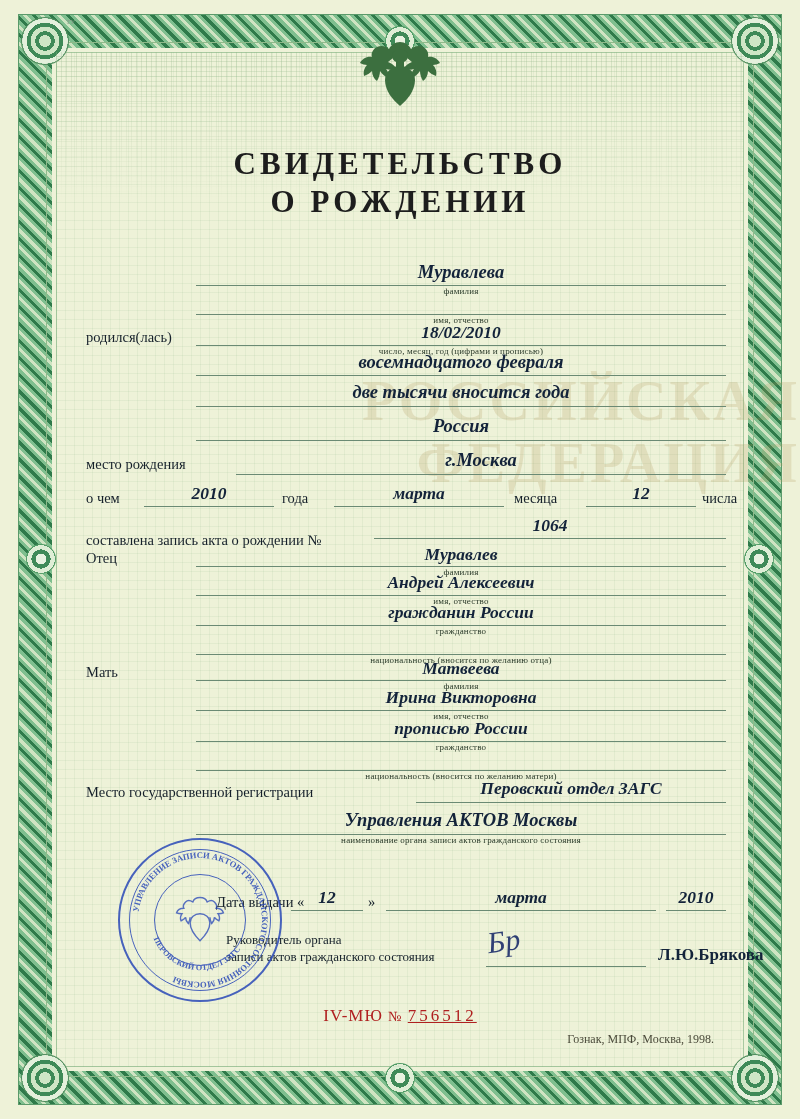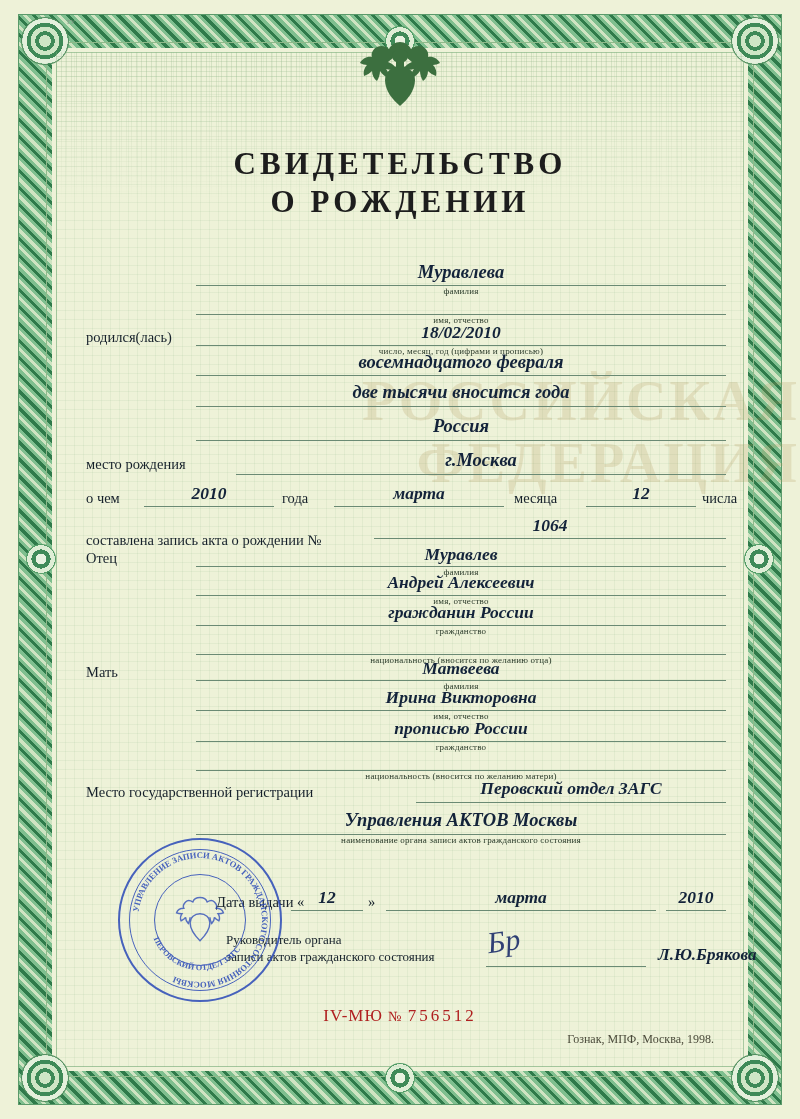--- a/index.html
+++ b/index.html
@@ -125,21 +125,21 @@
     position:absolute;left:488px;top:918px;width:120px;height:50px;
     font-family:"Liberation Serif",serif;color:#1c2d6b;
     font-size:30px;font-style:italic;transform:rotate(-8deg);opacity:.9;
   }
 
   .serial{
     position:absolute;left:0;right:0;top:1006px;text-align:center;
     color:#b02020;font-size:17px;font-family:"Liberation Serif",serif;letter-spacing:1px;
   }
   .serial .no{font-size:14px;}
-  .serial .num{letter-spacing:3px;}
+  .serial .num{letter-spacing:3px;text-decoration:underline;}
   .imprint{
     position:absolute;right:86px;top:1032px;font-size:12px;color:#4a4a3a;
   }
   .corner-code{position:absolute;left:66px;top:18px;font-size:7px;color:#8a9a8a;}
 </style>
 </head>
 <body>
 
 <div class="doc">
 
@@ -309,21 +309,21 @@
     <div class="line" style="left:300px;width:270px;top:24px"></div>
     <div class="val" style="left:300px;width:270px;top:1px">марта</div>
     <div class="line" style="left:580px;width:60px;top:24px"></div>
     <div class="val" style="left:560px;width:100px;top:1px">2010</div>
   </div>
 
   <div style="position:absolute;left:86px;top:932px;width:640px;height:46px">
     <div style="position:absolute;left:140px;top:0;font-size:13px;color:#16212b">Руководитель органа</div>
     <div style="position:absolute;left:140px;top:17px;font-size:13px;color:#16212b">записи актов гражданского состояния</div>
     <div class="line" style="left:400px;width:160px;top:34px"></div>
-    <div style="position:absolute;left:572px;top:13px;font-family:'Liberation Serif',serif;font-style:italic;font-weight:bold;font-size:17px;color:#13233a">Л.Ю.Брякова</div>
+    <div style="position:absolute;left:572px;top:13px;font-family:'Liberation Serif',serif;font-weight:bold;font-size:17px;color:#13233a">Л.Ю.Брякова</div>
   </div>
 
   <div class="sign">Бр</div>
 
   <div class="stamp">
     <div class="stamp-ring-text" style="opacity:0">УПРАВЛЕНИЕ ЗАПИСИ АКТОВ ГРАЖДАНСКОГО СОСТОЯНИЯ МОСКВЫ • ПЕРОВСКИЙ ОТДЕЛ •</div>
     <svg class="stamp-emblem" viewBox="0 0 60 62">
       <g fill="none" stroke="#2a49b8" stroke-width="1.6">
         <path d="M30 6 c-4 0-7 2-8 5 -3-2-6-2-8 0 -2 2-3 5-2 7 -4 0-7 2-8 5 2 1 4 1 6 1 -2 3-2 6-1 8 2-1 4-2 5-4 0 3 1 5 3 7 1-2 2-5 2-7"></path>
         <path d="M30 6 c4 0 7 2 8 5 3-2 6-2 8 0 2 2 3 5 2 7 4 0 7 2 8 5 -2 1-4 1-6 1 2 3 2 6 1 8 -2-1-4-2-5-4 0 3-1 5-3 7 -1-2-2-5-2-7"></path>

